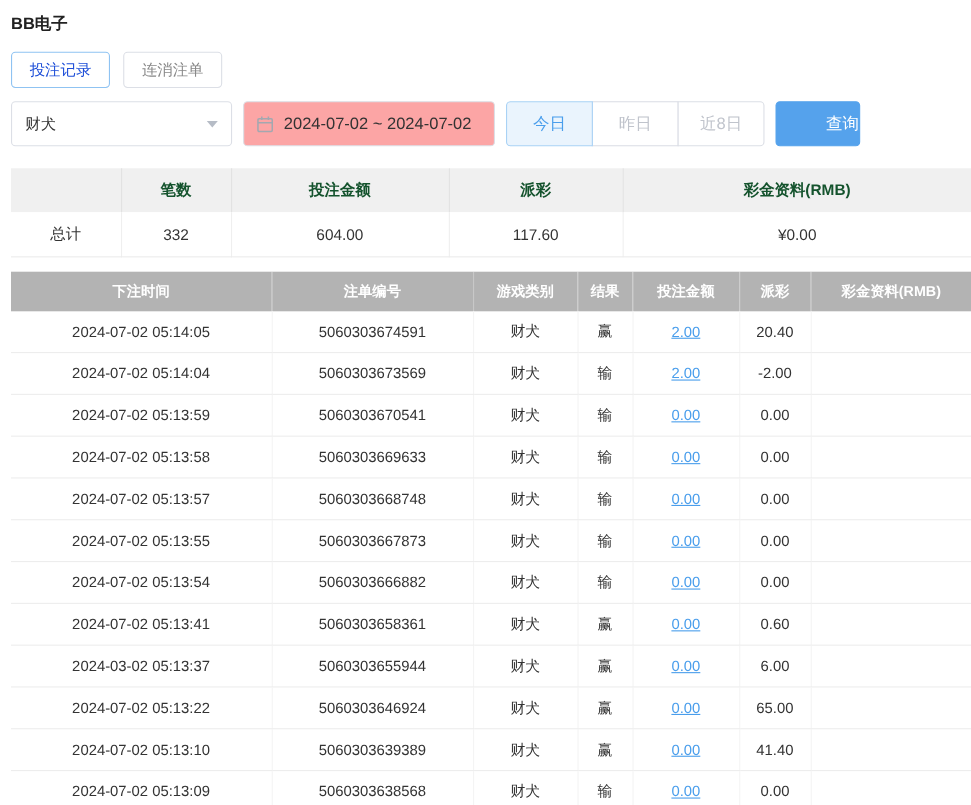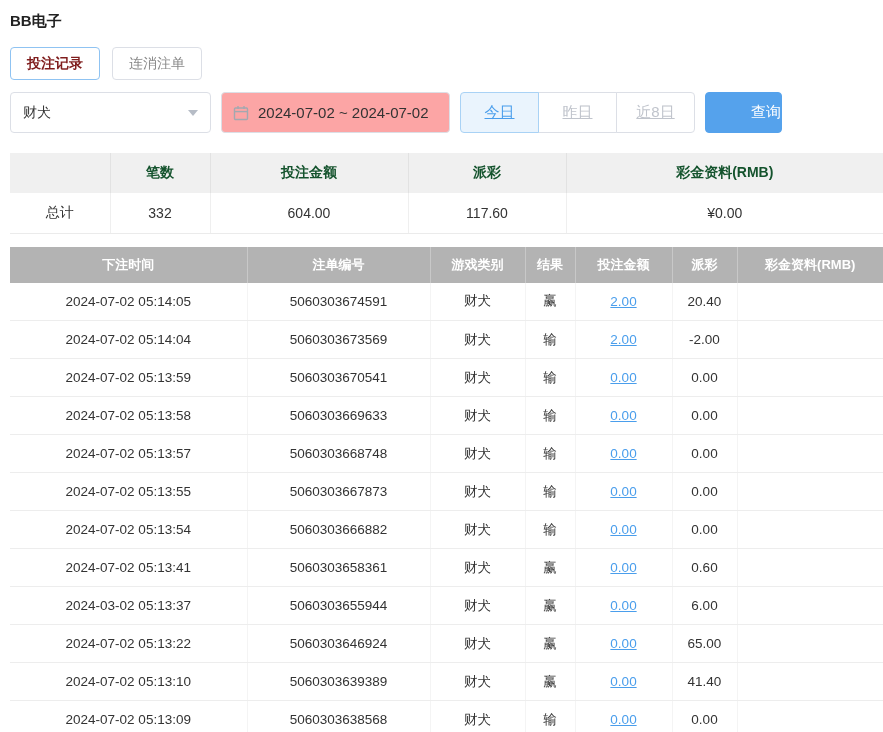--- a/index.html
+++ b/index.html
@@ -14,21 +14,21 @@
   
   .page-title { font-size: 15px; font-weight: bold; color: #222; }
 
   
   .tabs { margin-top: 16px; display: flex; gap: 12px; }
   .tab {
     background: #fff; border: 1px solid #dcdfe6; border-radius: 4px;
     height: 33px; padding: 0 16px; font-size: 14px; color: #888;
     cursor: pointer; font-family: inherit;
   }
-  .tab.active { border-color: #8fc3f2; color: #7f1d1d; font-weight: bold; }
+  .tab.active { border-color: #8fc3f2; color: #1d4ed8; }
 
   
   .filter-row { margin-top: 12px; display: flex; align-items: center; gap: 10px; }
   .select {
     width: 201px; height: 41px; border: 1px solid #dcdfe6; border-radius: 4px;
     display: flex; align-items: center; justify-content: space-between;
     padding: 0 12px; cursor: pointer; background: #fff;
   }
   .caret {
     width: 0; height: 0; border-left: 5px solid transparent;
@@ -36,21 +36,21 @@
   }
   .date-input {
     width: 229px; height: 41px; border: 1px solid #dcdfe6; border-radius: 4px;
     display: flex; align-items: center; gap: 9px; padding: 0 11px;
     cursor: pointer; background: #fca5a5; font-size: 15px;
   }
   .btn-group { display: flex; }
   .qbtn {
     width: 79px; height: 41px; background: #fff; border: 1px solid #dcdfe6;
     color: #c0c4cc; font-size: 15px; cursor: pointer; margin-left: -1px;
-    font-family: inherit; position: relative; text-decoration: underline;
+    font-family: inherit; position: relative;
   }
   .qbtn:first-child { border-radius: 4px 0 0 4px; margin-left: 0; }
   .qbtn:last-child { border-radius: 0 4px 4px 0; }
   .qbtn.active { background: #eaf4fd; color: #4a9eec; border-color: #a9d2f5; z-index: 1; }
   .search-btn {
     width: 77px; height: 41px; background: #55a2ec; border: 1px solid #55a2ec;
     border-radius: 4px; color: #fff; font-size: 15px; cursor: pointer;
     font-family: inherit;
     text-align: right;
   }

